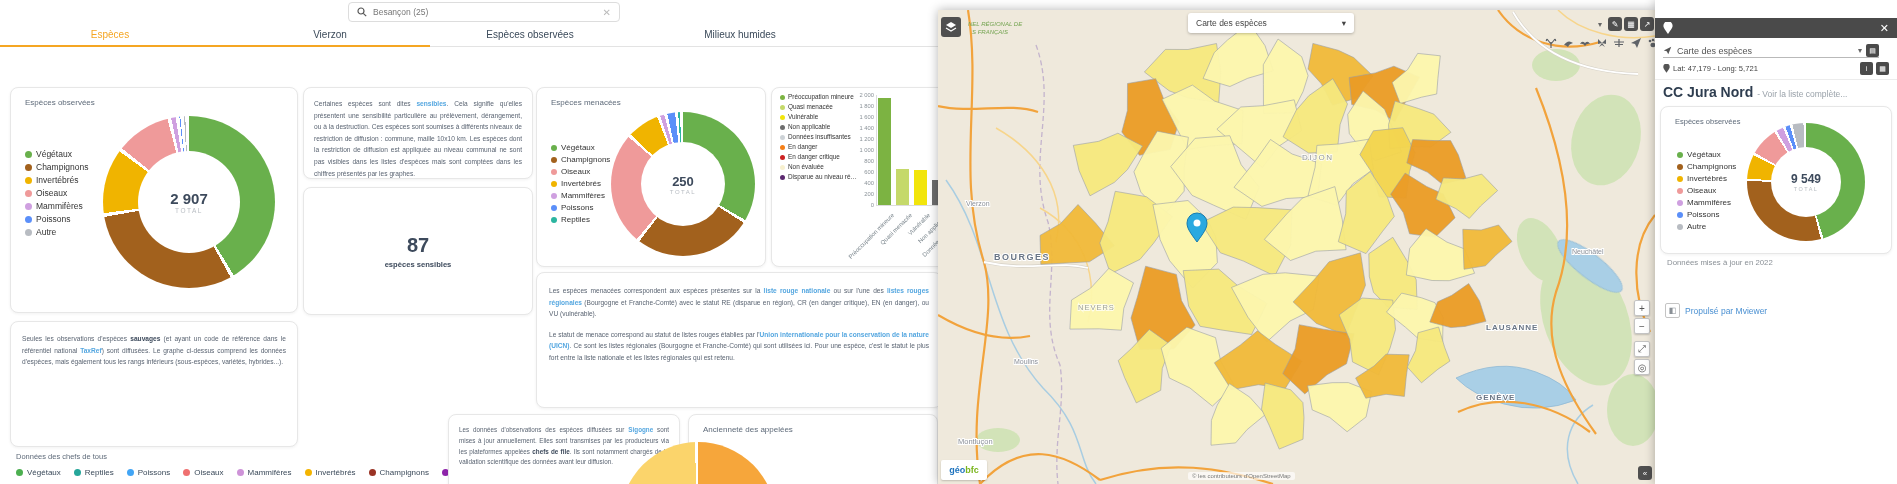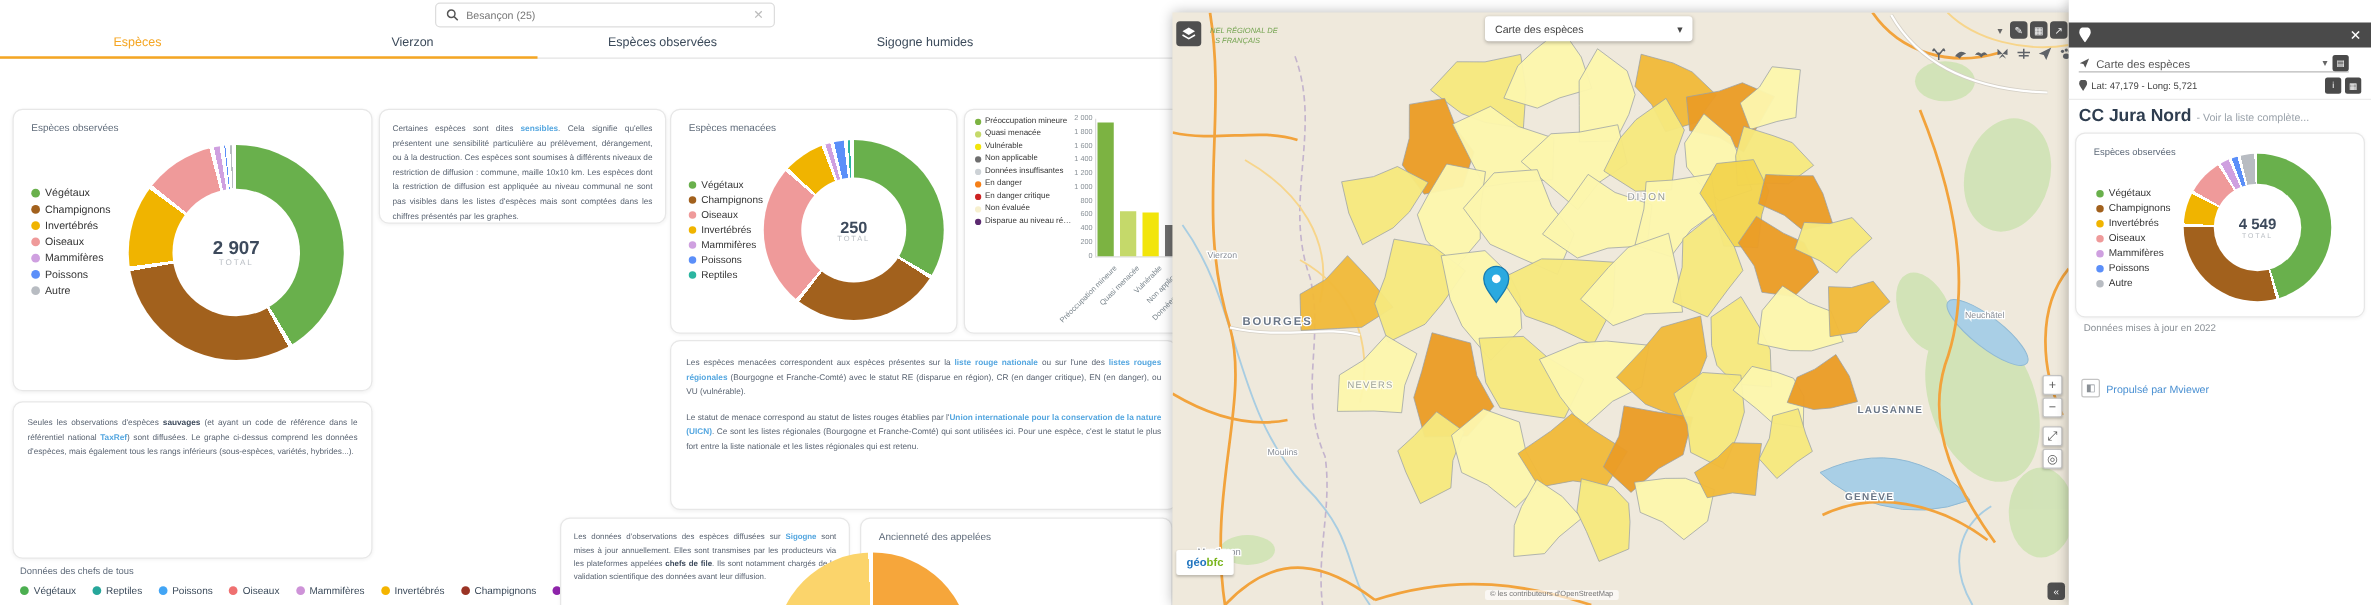--- a/index.html
+++ b/index.html
@@ -46,21 +46,21 @@
   .map svg text{font-family:"Liberation Sans",sans-serif}
   .mbtn{position:absolute;box-sizing:border-box;display:flex;align-items:center;justify-content:center;cursor:pointer}
   .mbtn.dark{background:#4f4f4f;color:#fff;border-radius:3px}
   .mbtn.light{background:#fff;color:#555;border:1px solid #c4c4c4;border-radius:2px;box-shadow:0 1px 2px rgba(0,0,0,.2);font-size:10px}
   .pill{position:absolute;left:250px;top:3px;width:166px;height:20px;background:#fff;border-radius:3px;box-shadow:0 1px 3px rgba(0,0,0,.25);display:flex;align-items:center;padding:0 8px;box-sizing:border-box;justify-content:space-between;cursor:pointer}
   .pill span{font-size:8.5px;color:#444}
   .caret{color:#666;font-size:8px}
   .taxrow{position:absolute;left:606px;top:26px;display:flex;gap:4px}
   .taxrow .ticon{width:13px;height:13px;display:flex;align-items:center;justify-content:center;cursor:pointer}
   .attrib{position:absolute;left:250px;top:462px;font-size:6px;color:#777;background:rgba(255,255,255,.65);padding:1px 4px;border-radius:2px}
-  .logobox{position:absolute;left:3px;top:430px;width:46px;height:20px;background:#fff;border-radius:2px;box-shadow:0 1px 2px rgba(0,0,0,.2);display:flex;align-items:center;justify-content:center;font-size:9px;font-weight:bold}
+  .logobox{position:absolute;left:3px;top:450px;width:46px;height:20px;background:#fff;border-radius:2px;box-shadow:0 1px 2px rgba(0,0,0,.2);display:flex;align-items:center;justify-content:center;font-size:9px;font-weight:bold}
   
   .panel{left:1655px;top:0;width:242px;height:484px;background:#fff;box-shadow:0 0 10px rgba(0,0,0,.3)}
   .pheader{position:absolute;left:0;top:18px;width:100%;height:20px;background:#4a4a4a;display:flex;align-items:center;justify-content:space-between;padding:0 8px;box-sizing:border-box}
   .pheader .x{color:#fff;font-size:11px;cursor:pointer}
   .prow{position:absolute;left:8px;display:flex;align-items:center;gap:5px}
   .underline-row{border-bottom:1px solid #b9b9b9;width:216px;justify-content:space-between}
   .pseltext{font-size:9px;color:#555}
   .latlng{font-size:7.6px;color:#444}
   .sqbtn{width:13px;height:13px;background:#4a4a4a;color:#fff;border-radius:2px;font-size:7px;display:flex;align-items:center;justify-content:center;cursor:pointer}
   .commune{position:absolute;left:8px;top:84px;font-size:14px;font-weight:bold;color:#2e3d4f;white-space:nowrap}
@@ -82,21 +82,21 @@
         <line x1="6.3" y1="6.3" x2="9.2" y2="9.2" stroke="#555" stroke-width="1.2"></line>
       </svg>
     <span class="q">Besançon (25)</span>
     <span class="clr">✕</span>
   </div>
 
   <div class="abs tabbar">
     <span class="tab active" style="left:110px">Espèces</span>
     <span class="tab" style="left:330px">Vierzon</span>
     <span class="tab" style="left:530px">Espèces observées</span>
-    <span class="tab" style="left:740px">Sigogne humides</span>
+    <span class="tab" style="left:740px">Milieux humides</span>
     <div class="indicator"></div>
   </div>
 
   <div class="card" style="left:10px;top:87px;width:288px;height:226px">
     <div class="ctitle">Espèces observées</div>
     <div class="legend" style="left:14px;top:60px">
         <div class="lgi">
           <i class="dot" style="background: rgb(105, 176, 76);"></i>
           <span>Végétaux</span>
         </div>
@@ -174,20 +174,26 @@
         <span>Amphibiens</span>
       </div>
     </div>
 
   <div class="card" style="left:303px;top:87px;width:230px;height:92px;padding:10px">
     <div class="para">
       <span>Certaines espèces sont dites </span><span class="link">sensibles</span><span>. Cela signifie qu'elles présentent une sensibilité particulière au prélèvement, dérangement, ou à la destruction. Ces espèces sont soumises à différents niveaux de restriction de diffusion : commune, maille 10x10 km. Les espèces dont la restriction de diffusion est appliquée au niveau communal ne sont pas visibles dans les listes d'espèces mais sont comptées dans les chiffres présentés par les graphes.</span>
     </div>
   </div>
 
+  <div class="card" style="left:303px;top:187px;width:230px;height:128px">
+    <div class="centercol">
+      <div class="bignum">87</div>
+      <div class="bignum-label">espèces sensibles</div>
+    </div>
+  </div>
 
 
   <div class="card" style="left:536px;top:87px;width:230px;height:180px">
     <div class="ctitle">Espèces menacées</div>
     <div class="legend mid" style="left:14px;top:54px">
         <div class="lgi">
           <i class="dot" style="background: rgb(105, 176, 76);"></i>
           <span>Végétaux</span>
         </div>
         <div class="lgi">
@@ -564,21 +570,21 @@
             <i class="dot" style="background: rgb(91, 143, 249);"></i>
             <span>Poissons</span>
           </div>
           <div class="lgi">
             <i class="dot" style="background: rgb(184, 188, 194);"></i>
             <span>Autre</span>
           </div>
         </div>
       <div class="donut" style="left: 86px; top: 16px; width: 118px; height: 118px; background: conic-gradient(rgb(105, 176, 76) 0%, rgb(105, 176, 76) 45.2284%, rgb(255, 255, 255) 45.2284%, rgb(255, 255, 255) 45.9284%, rgb(162, 97, 29) 45.9284%, rgb(162, 97, 29) 75.1805%, rgb(255, 255, 255) 75.1805%, rgb(255, 255, 255) 75.8805%, rgb(240, 180, 0) 75.8805%, rgb(240, 180, 0) 82.5629%, rgb(255, 255, 255) 82.5629%, rgb(255, 255, 255) 83.2629%, rgb(239, 154, 154) 83.2629%, rgb(239, 154, 154) 91.016%, rgb(255, 255, 255) 91.016%, rgb(255, 255, 255) 91.716%, rgb(207, 160, 224) 91.716%, rgb(207, 160, 224) 93.6083%, rgb(255, 255, 255) 93.6083%, rgb(255, 255, 255) 94.3083%, rgb(91, 143, 249) 94.3083%, rgb(91, 143, 249) 95.5806%, rgb(255, 255, 255) 95.5806%, rgb(255, 255, 255) 96.2806%, rgb(184, 188, 194) 96.2806%, rgb(184, 188, 194) 99.3%, rgb(255, 255, 255) 99.3%, rgb(255, 255, 255) 100%);">
         <div class="hole" style="inset:24px">
-          <span class="total" style="font-size:12px">4 549</span>
+          <span class="total" style="font-size:12px">9 549</span>
           <span class="total-sub" style="font-size:5.5px">TOTAL</span>
         </div>
       </div>
     </div>
     <div class="updated">Données mises à jour en 2022</div>
     <div class="powered">
       <span class="pic">◧</span>
       <a>Propulsé par Mviewer</a>
     </div>
   </div>

